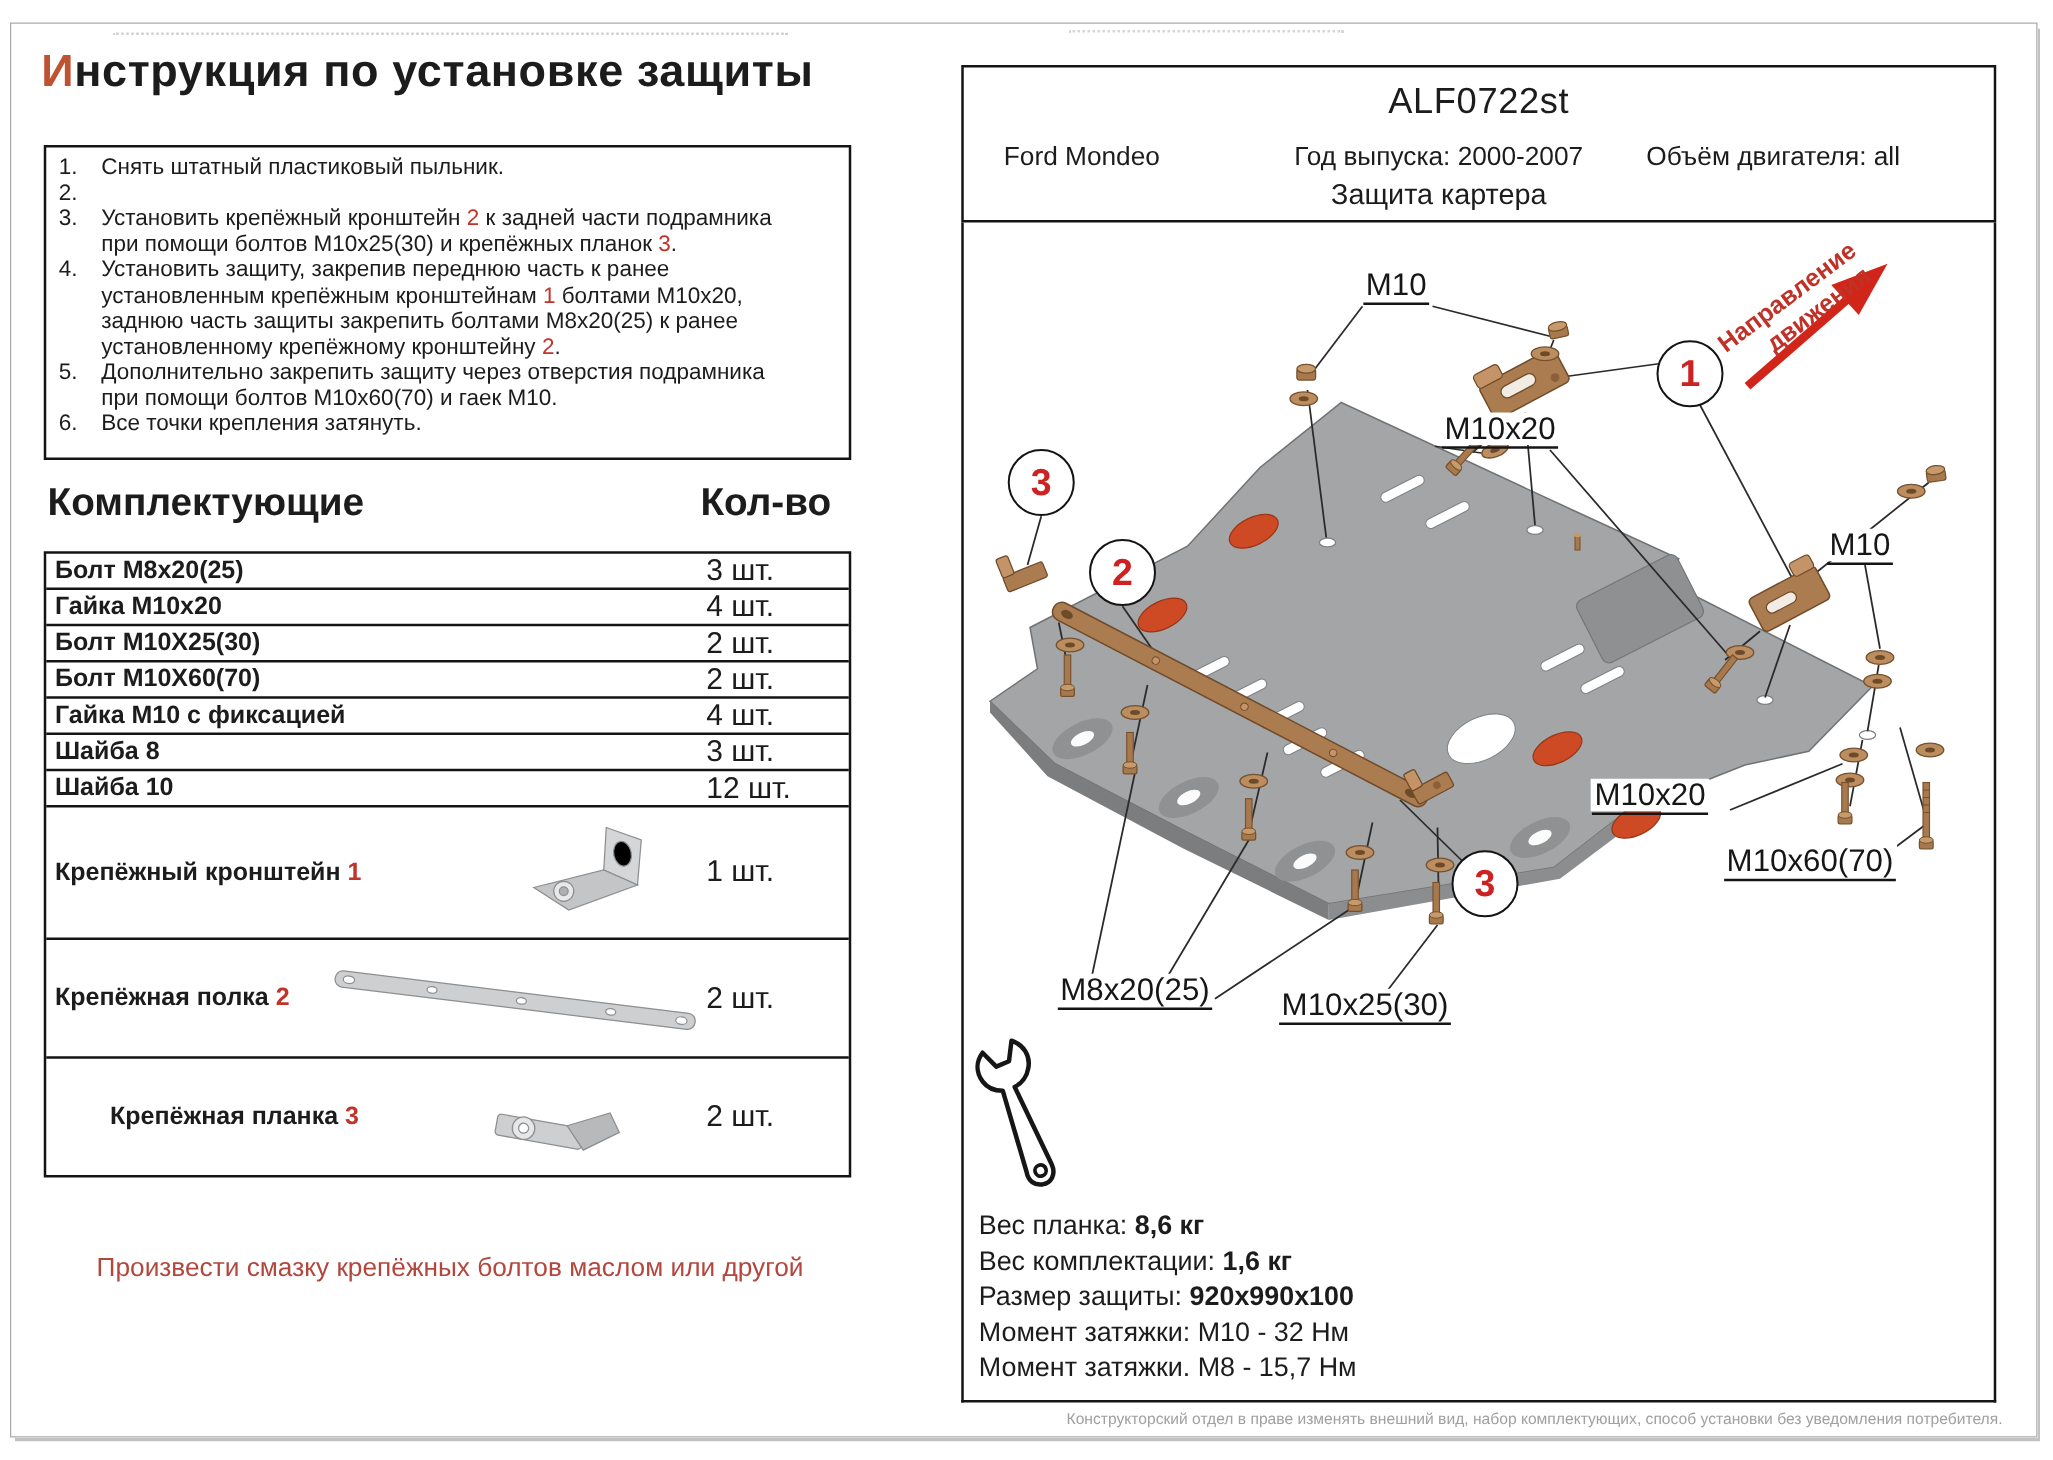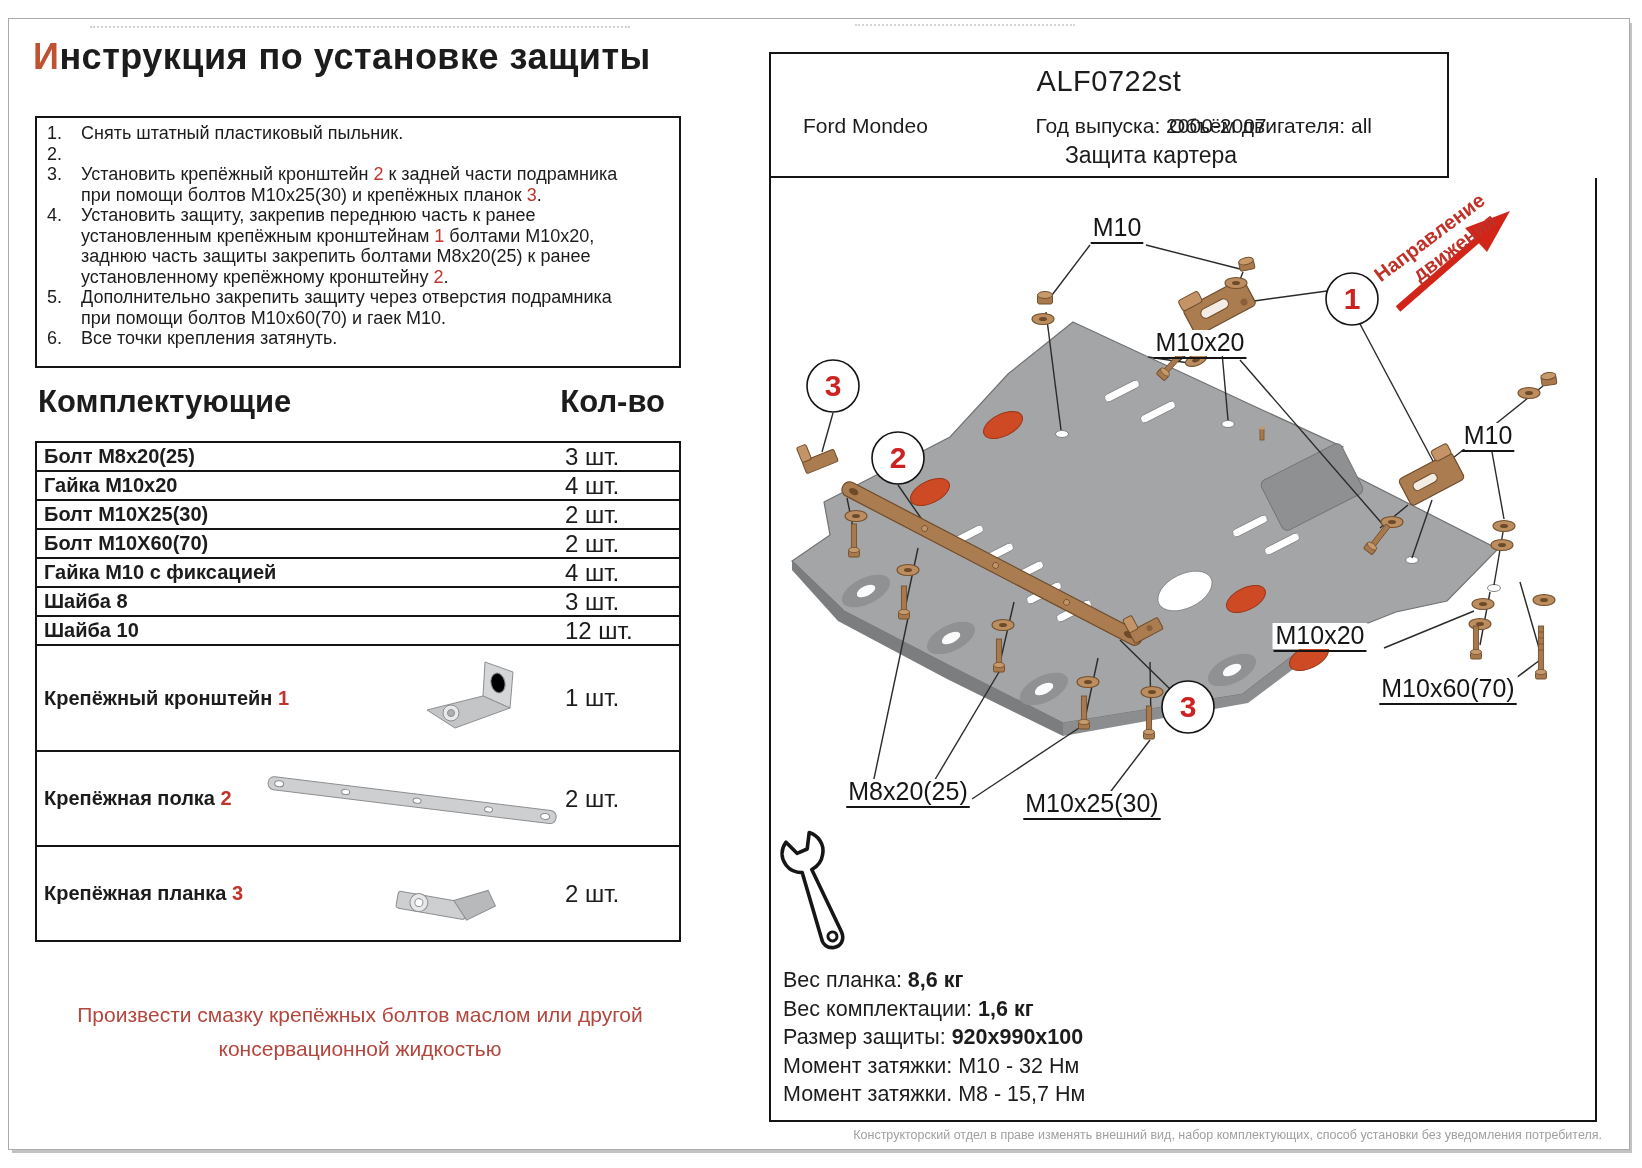--- a/index.html
+++ b/index.html
@@ -18,30 +18,30 @@
   .irow{display:flex;font-size:18px;line-height:20.5px;}
   .inum{width:44px;padding-left:10px;box-sizing:border-box;}
   .itext{width:558px;}
   .r{color:#c0342b;}
 
   .parts-head{position:absolute;left:38px;top:384px;width:627px;display:flex;
         justify-content:space-between;font-size:31px;font-weight:bold;}
   .parts-table{position:absolute;left:35px;top:441px;width:646px;border:2.5px solid #141414;box-sizing:border-box;}
   .prow{position:relative;display:flex;align-items:center;height:27px;border-bottom:2.5px solid #141414;}
   .prow:last-child{border-bottom:none;}
-  .prow.t1{height:104px;} .prow.t2{height:93px;} .prow.t3{height:93px;}
+  .prow.t1{height:104px;} .prow.t2{height:93px;} .prow.t3{height:93px;padding-left:44px;}
   .pname{padding-left:7px;font-size:20px;font-weight:bold;}
   .pqty{position:absolute;left:528px;top:0;height:100%;display:flex;align-items:center;font-size:24px;}
   .pimg{position:absolute;}
 
   .warning{position:absolute;left:38px;top:998px;width:644px;text-align:center;
         font-size:21px;line-height:34px;color:#b3463d;}
 
   
-  .panel-header{position:absolute;left:769px;top:52px;width:680px;height:126px;
+  .panel-header{position:absolute;left:769px;top:52px;width:828px;height:126px;
         border:2px solid #141414;box-sizing:border-box;}
   .ph-code{position:absolute;left:0;right:0;top:11px;text-align:center;font-size:29px;letter-spacing:.5px;}
   .ph-model{position:absolute;left:32px;top:60px;font-size:21px;}
   .ph-years{position:absolute;left:180px;width:400px;top:60px;text-align:center;font-size:21px;}
   .ph-engine{position:absolute;right:75px;top:60px;font-size:21px;}
   .ph-product{position:absolute;left:180px;width:400px;top:88px;text-align:center;font-size:23px;}
 
   .panel-main{position:absolute;left:769px;top:178px;width:828px;height:944px;
         border:2px solid #141414;border-top:none;box-sizing:border-box;}
   #diagram{position:absolute;left:769px;top:178px;}
@@ -157,21 +157,20 @@
               <circle cx="22" cy="16" r="9" fill="#e6e7e8" stroke="#8c8e90"></circle>
               <circle cx="22" cy="16" r="4" fill="#fff" stroke="#8c8e90"></circle>
             </g>
           </svg></span>
         <span class="pqty">2 шт.</span>
       </div>
     </div>
 
   <div class="warning">
     <div>Произвести смазку крепёжных болтов маслом или другой</div>
-    <div>консервационной жидкостью</div>
   </div>
 
   <div class="panel-header">
     <div class="ph-code">ALF0722st</div>
     <div class="ph-model">Ford Mondeo</div>
     <div class="ph-years">Год выпуска: 2000-2007</div>
     <div class="ph-engine">Объём двигателя: all</div>
     <div class="ph-product">Защита картера</div>
   </div>
 

